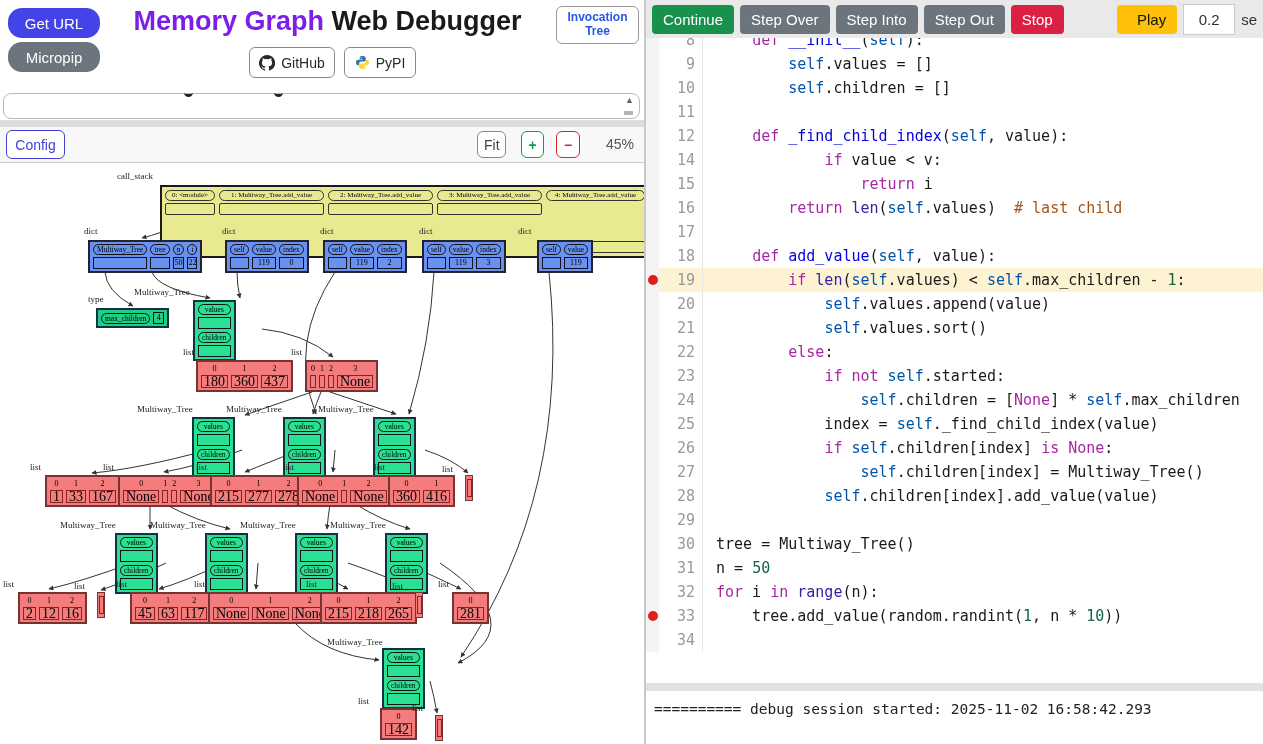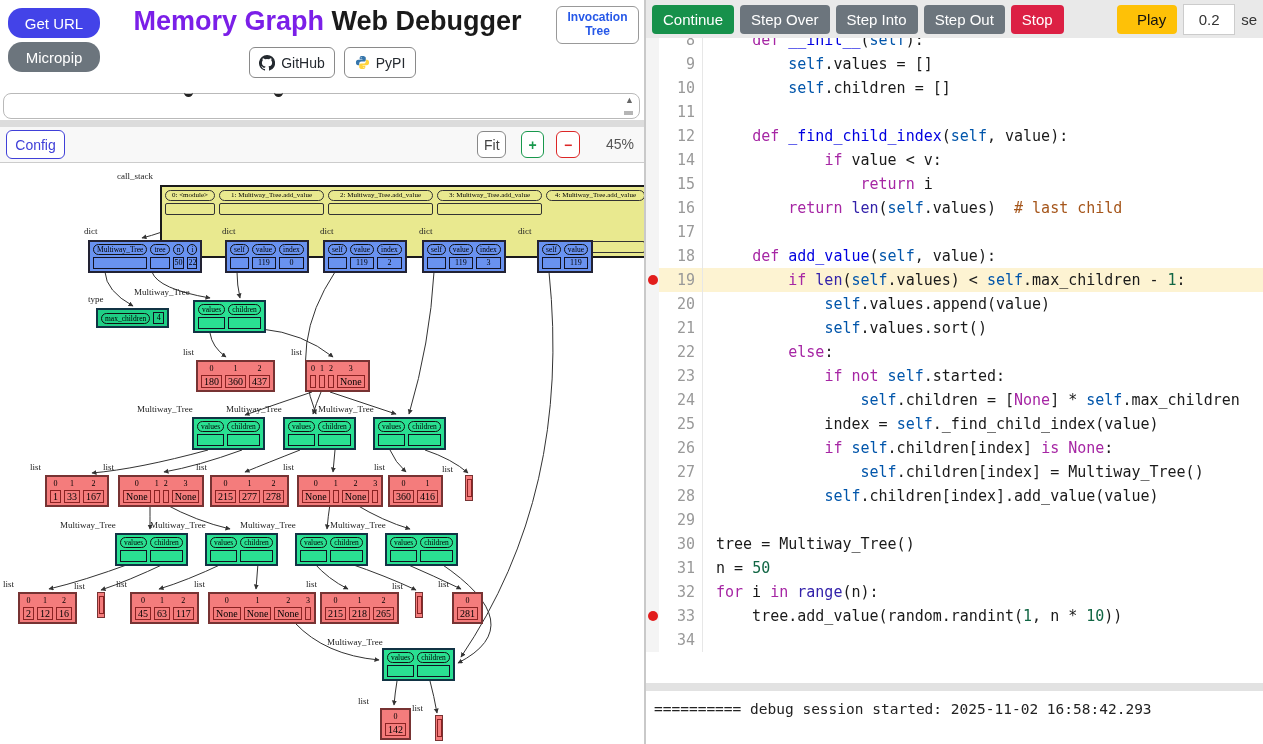--- a/index.html
+++ b/index.html
@@ -40,29 +40,29 @@
   #graph{left:0;top:163px;width:645px;height:581px;background:#fff;overflow:hidden;}
   #graph svg{position:absolute;left:0;top:0;}
   .gnode{position:absolute;box-sizing:border-box;font-family:"Liberation Serif",serif;color:#000;}
   .nlabel{position:absolute;font:9px "Liberation Serif",serif;color:#222;white-space:nowrap;}
   .stack{background:#e9e98f;border:2px solid #1a1a1a;display:flex;gap:4px;padding:3px;}
   .frame{display:flex;flex-direction:column;gap:2px;flex:none;}
   .fpill{border:1px solid #333;border-radius:6px;font-size:7px;line-height:9px;height:11px;text-align:center;
          padding:0 2px;white-space:nowrap;overflow:hidden;box-sizing:border-box;}
   .fcell{border:1px solid #333;height:10px;border-radius:2px;}
   .dict{background:#6992f0;border:2px solid #223;}
-  .tree{background:#2ae092;border:2px solid #134;}
+  .tree{background:#2ae092;border:2px solid #134;flex-direction:column;}
   .typ{background:#1fcf85;border:2px solid #134;align-items:center;}
   .kvnode{padding:2px 3px;display:flex;gap:3px;}
   .gcol{display:flex;flex-direction:column;gap:2px;}
   .gpill{border:1px solid #111;border-radius:6px;font-size:7.5px;line-height:9px;padding:0 3px;text-align:center;white-space:nowrap;}
   .gcell{border:1px solid #112;min-height:10px;font-size:8px;line-height:10px;text-align:center;}
   .list{background:#f47c7c;border:2px solid #733;padding:2px 3px;display:flex;gap:3px;}
   .lix{font-size:8px;line-height:9px;text-align:center;}
-  .lcell{border:1px solid #8b2222;min-height:11px;font-size:10px;line-height:11px;padding:0 2px;text-align:center;white-space:nowrap;}
+  .lcell{border:1px solid #8b2222;min-height:11px;font-size:14px;line-height:11px;padding:0 2px;text-align:center;white-space:nowrap;}
   .lcell.ref{width:4px;padding:0;}
   .sliver{background:#f47c7c;border:1px solid #733;width:8px;height:26px;}
   .sliver .in{border:1px solid #8b2222;width:3px;height:16px;margin:3px auto 0;}
 
   
   #vdiv{left:644px;top:0;width:2px;height:744px;background:#c9c9c9;}
   #right{left:646px;top:0;width:617px;height:744px;background:#fff;}
   #rtopbar{left:0;top:0;width:617px;height:38px;background:#e9e9e9;display:flex;align-items:center;gap:6px;padding:0 6px;}
   .dbtn{border:none;border-radius:4px;height:29px;padding:0 11px;font-size:15px;color:#fff;}
   #btn-continue{background:#17914b;}

